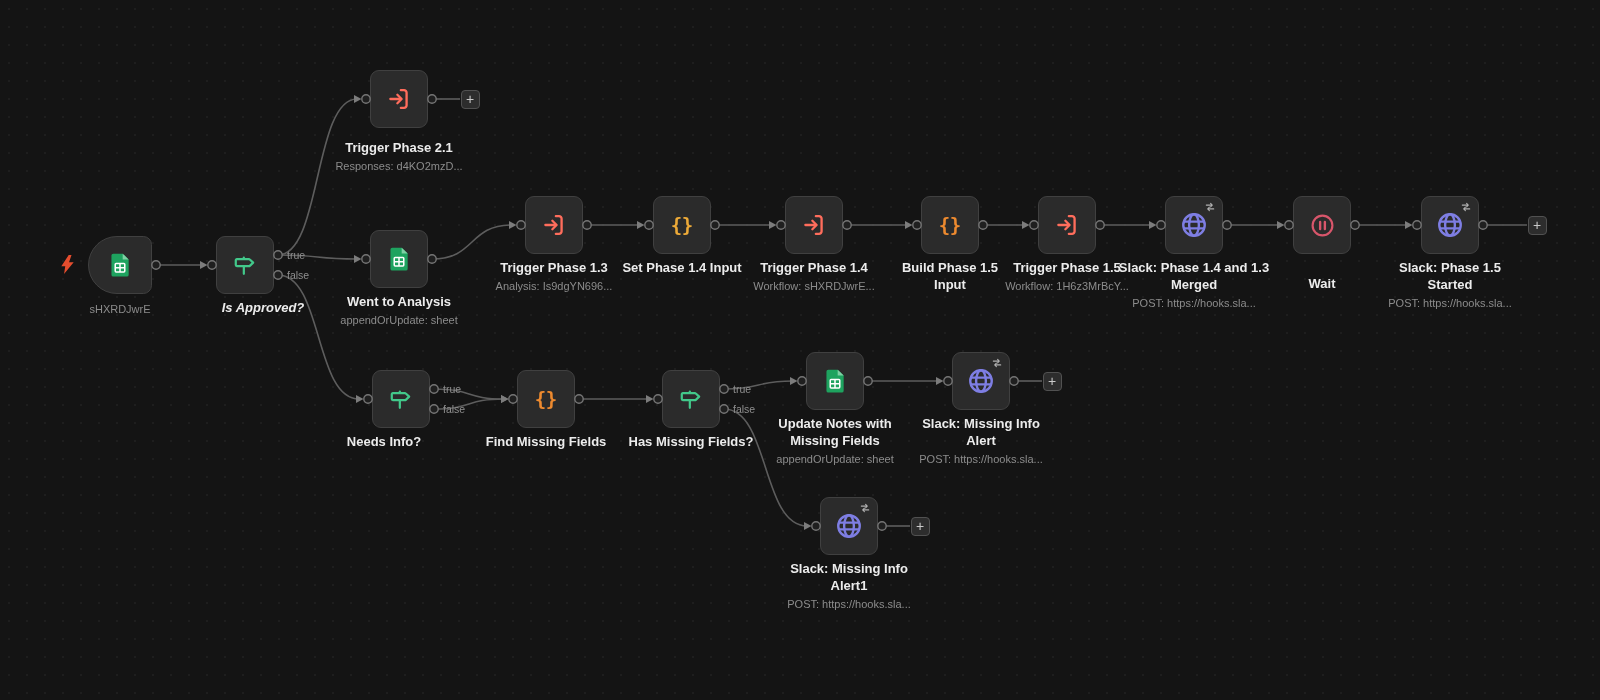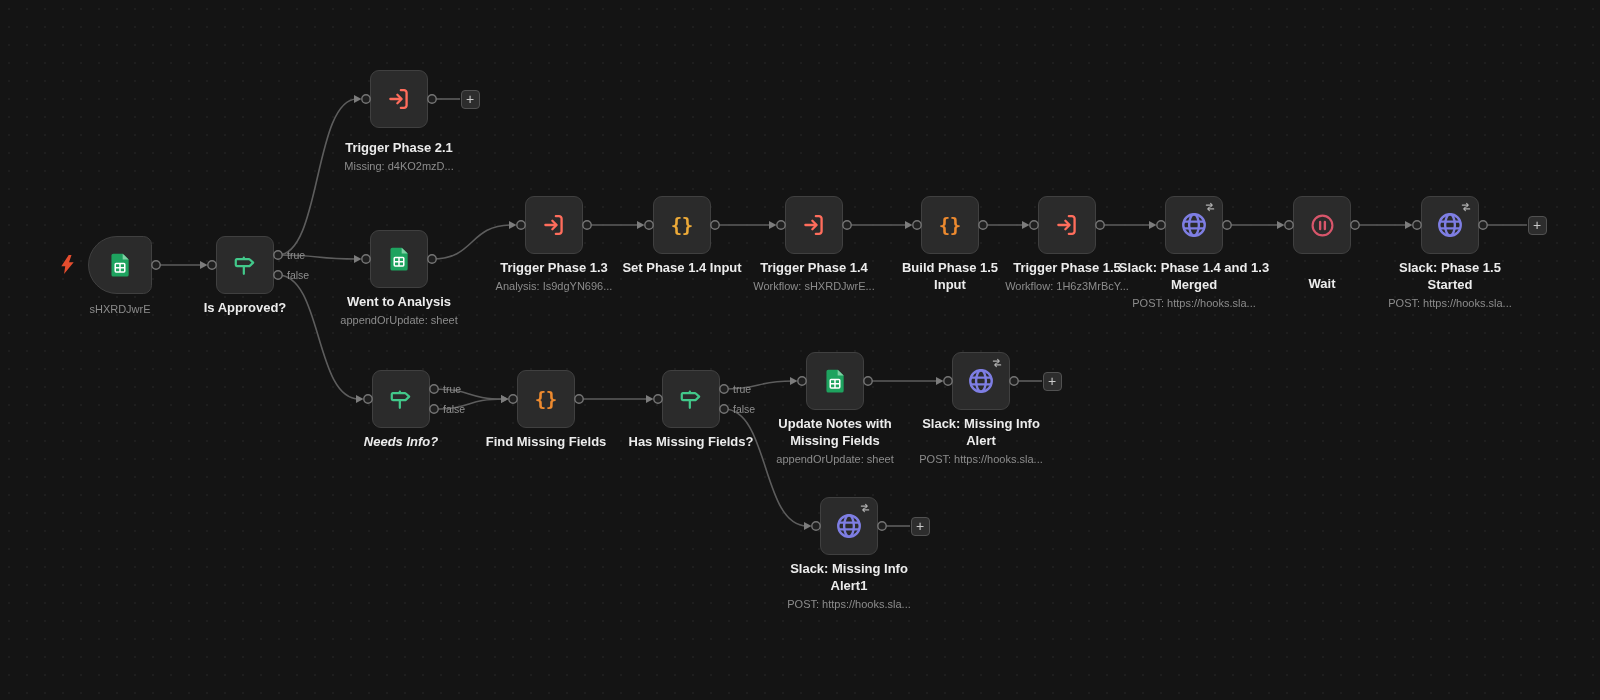--- a/index.html
+++ b/index.html
@@ -103,35 +103,35 @@
         </svg></span>
       <div class="node" style="left: 216px; top: 236px;">
         <span class="icon">
           <svg width="28" height="28" viewBox="0 0 24 24" fill="none" stroke="#42c88a" stroke-width="1.9" stroke-linecap="round" stroke-linejoin="round">
     <path d="M11 13.6v6"></path>
             <path d="M11 5.6v1.2"></path>
     <path d="M5 7h10.3c.3 0 .6.1.8.3l2.9 2.7-2.9 2.7a1.1 1.1 0 0 1-.8.3H5c-.5 0-.9-.4-.9-.9V7.9c0-.5.4-.9.9-.9z"></path>
           </svg>
         </span>
       </div>
-      <div class="node-label" style="left: 170px; top: 300px; width: 150px;">
+      <div class="node-label" style="left: 188px; top: 300px; width: 150px; font-style: italic;">
         <div class="node-title">Is Approved?</div>
       </div>
       <div class="node" style="left: 370px; top: 70px;">
         <span class="icon">
           <svg width="28" height="28" viewBox="0 0 24 24" fill="none" stroke="#ff6d5c" stroke-width="2" stroke-linecap="round" stroke-linejoin="round">
     <path d="M13.6 4.4h2.7a2.2 2.2 0 0 1 2.2 2.2v10.8a2.2 2.2 0 0 1-2.2 2.2h-2.7"></path>
     <path d="M4.6 12h9.2"></path>
             <path d="M10.6 8.4 14.2 12l-3.6 3.6"></path>
           </svg>
         </span>
       </div>
       <div class="node-label" style="left: 309px; top: 134px; width: 180px; margin-top: 6px;">
         <div class="node-title">Trigger Phase 2.1</div>
-        <div class="node-sub">Missing: d4KO2mzD...</div>
+        <div class="node-sub">Responses: d4KO2mzD...</div>
       </div>
       <div class="plus" style="left: 460.5px; top: 89.5px;">+</div>
       <div class="node" style="left: 370px; top: 230px;">
         <span class="icon">
           <svg width="26" height="26" viewBox="0 0 24 24">
     <path d="M5.8 1.5h8.7L20 7v14a1.7 1.7 0 0 1-1.7 1.7H5.8A1.7 1.7 0 0 1 4.1 21V3.2A1.7 1.7 0 0 1 5.8 1.5z" fill="#1ea35f"></path>
     <path d="M14.5 1.5 20 7h-5.5z" fill="#7fd0a4"></path>
     <rect x="7.6" y="10.6" width="8.8" height="7.8" rx="0.8" fill="none" stroke="#fff" stroke-width="1.4"></rect>
     <path d="M7.6 14.5h8.8 M12 10.6v7.8" stroke="#fff" stroke-width="1.4"></path>
           </svg>
@@ -250,21 +250,21 @@
       <div class="plus" style="left: 1527.5px; top: 215.5px;">+</div>
       <div class="node" style="left: 372px; top: 370px;">
         <span class="icon">
           <svg width="28" height="28" viewBox="0 0 24 24" fill="none" stroke="#42c88a" stroke-width="1.9" stroke-linecap="round" stroke-linejoin="round">
     <path d="M11 13.6v6"></path>
             <path d="M11 5.6v1.2"></path>
     <path d="M5 7h10.3c.3 0 .6.1.8.3l2.9 2.7-2.9 2.7a1.1 1.1 0 0 1-.8.3H5c-.5 0-.9-.4-.9-.9V7.9c0-.5.4-.9.9-.9z"></path>
           </svg>
         </span>
       </div>
-      <div class="node-label" style="left: 331px; top: 434px; width: 140px; font-style: italic;">
+      <div class="node-label" style="left: 314px; top: 434px; width: 140px;">
         <div class="node-title">Needs Info?</div>
       </div>
       <div class="node" style="left: 517px; top: 370px;">
         <span class="icon">
           <svg width="30" height="30" viewBox="0 0 30 30">
     <text x="9.5" y="21.5" text-anchor="middle" font-family="'DejaVu Sans Mono',monospace" font-weight="bold" font-size="19" fill="#ed8a2f">{</text>
     <text x="20.5" y="21.5" text-anchor="middle" font-family="'DejaVu Sans Mono',monospace" font-weight="bold" font-size="19" fill="#ed8a2f">}</text>
           </svg>
         </span>
       </div>

